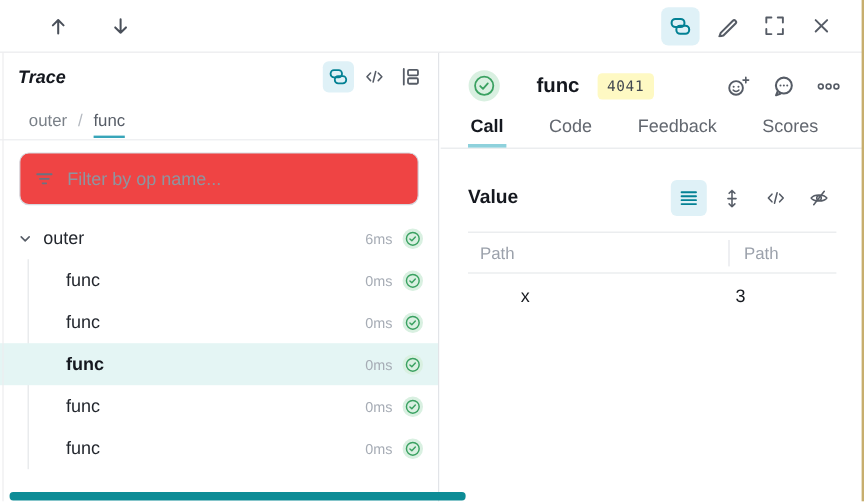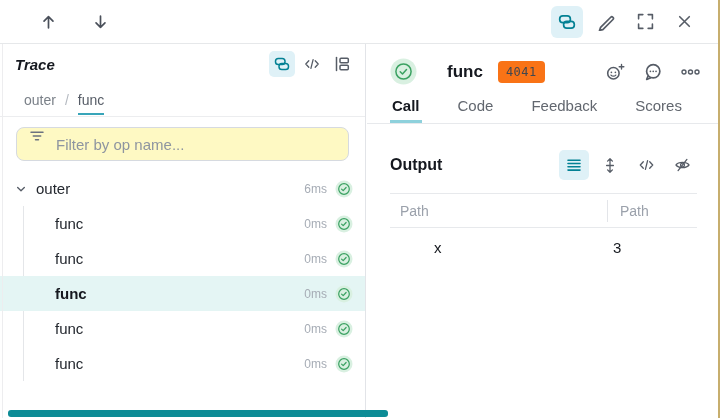--- a/index.html
+++ b/index.html
@@ -28,42 +28,42 @@
   .left-edge { position:absolute; top:44px; bottom:0; left:2px; width:1px; background:#ededef; }
   .trace-header { height:40px; display:flex; align-items:center; padding:0 10px 0 15px;font-style:italic; }
   .trace-title { font-weight:700; font-size:15px; color:#15181f; }
   .trace-icons { margin-left:auto; display:flex; gap:4px; }
   .iconbtn.sm { width:26px; height:26px; border-radius:5px; }
   .breadcrumb { height:33px; display:flex; align-items:center; gap:9px; padding-left:24px;
     border-bottom:1px solid #ecedef; font-size:14px; color:#7a8088; }
   .crumb { cursor:pointer; }
   .crumb.active { color:#565c66; border-bottom:2px solid #38a5b9; padding-bottom:5px; margin-bottom:-7px; }
   .crumb-sep { color:#b4b9c0; }
-  .filter-box { margin:10px 16px 0 16px; height:34px; border:1px solid #d6dae0; border-radius:8px;
-    display:flex; padding:0 12px; gap:11px; background:#fef9c3; }
+  .filter-box { margin:10px 16px 0 16px; height:44px; border:1px solid #d6dae0; border-radius:8px;
+    display:flex; align-items:center; padding:0 12px; gap:11px; background:#ef4444; }
   .filter-box input { border:none; outline:none; flex:1; font-size:15px;
     font-family:"Liberation Sans","DejaVu Sans",sans-serif; color:#23272e; background:transparent; }
   .filter-box input::placeholder { color:#8e95a0; }
   .tree { margin-top:10px; position:relative; }
   .indent-guide { position:absolute; left:23px; top:35px; height:175px; width:1px; background:#e4e6e9; }
   .tree-row { height:35px; display:flex; align-items:center; padding-right:12px; cursor:pointer; position:relative; }
   .tree-row .label { font-size:15px; color:#23272e; }
   .tree-row.depth1 { padding-left:55px; }
   .tree-row.root { padding-left:14px; }
   .tree-row.root .label { margin-left:8px; }
   .tree-row.selected { background:#e4f5f4; }
   .tree-row.selected .label { font-weight:600; color:#15181f; }
   .duration { margin-left:auto; font-size:12px; color:#a6acb5; margin-right:8px; }
 
   
   .right-panel { position:absolute; top:44px; left:367px; right:0; bottom:0; background:#fff; overflow:hidden; }
   .call-header { display:flex; align-items:center; padding:14px 20px 0 23px; }
   .call-title { font-weight:700; font-size:17px; color:#15181f; margin-left:30px; }
   .call-badge { margin-left:15px; font-family:"DejaVu Sans Mono","Liberation Mono",monospace;
-    font-size:12px; color:#41474f; background:#f97316; border-radius:4px; padding:4px 8px; letter-spacing:0.5px; }
+    font-size:12px; color:#41474f; background:#fef9c3; border-radius:4px; padding:4px 8px; letter-spacing:0.5px; }
   .call-actions { margin-left:auto; display:flex; gap:19px; align-items:center; }
   .tabs { display:flex; gap:34px; padding:12px 16px 0 23px; border-bottom:1px solid #e7e9ec; }
   .tab { font-size:15px; color:#62676f; padding:0 2px 9px 2px; cursor:pointer; white-space:nowrap; }
   .tab.active { color:#15181f; font-weight:700; border-bottom:3px solid #8ed1dc; padding-bottom:6px; }
   .inputs-section { padding:26px 23px 0 23px; }
   .section-head { display:flex; align-items:center; }
   .section-title { font-weight:700; font-size:16px; color:#15181f; }
   .inputs-icons { margin-left:auto; display:flex; gap:6px; margin-right:0px; }
   .iconbtn.xs { width:30px; height:30px; border-radius:5px; }
   .io-table { margin-top:13px; border-top:1px solid #e7e9ec; }
@@ -313,21 +313,21 @@
   <div class="tabs">
     <div class="tab active">Call</div>
     <div class="tab">Code</div>
     <div class="tab">Feedback</div>
     <div class="tab">Scores</div>
     <div class="tab">S</div>
   </div>
 
   <div class="inputs-section">
     <div class="section-head">
-      <span class="section-title">Output</span>
+      <span class="section-title">Value</span>
       <div class="inputs-icons">
         <div class="iconbtn xs active">
           <span>
             <svg width="16" height="16" viewBox="0 0 16 16">
               <path class="icon-stroke teal-stroke" style="stroke-width:1.6" d="M2 3.2 H14 M2 6.5 H14 M2 9.8 H14 M2 13.1 H14"></path>
             </svg>
           </span>
         </div>
         <div class="iconbtn xs">
           <span>

